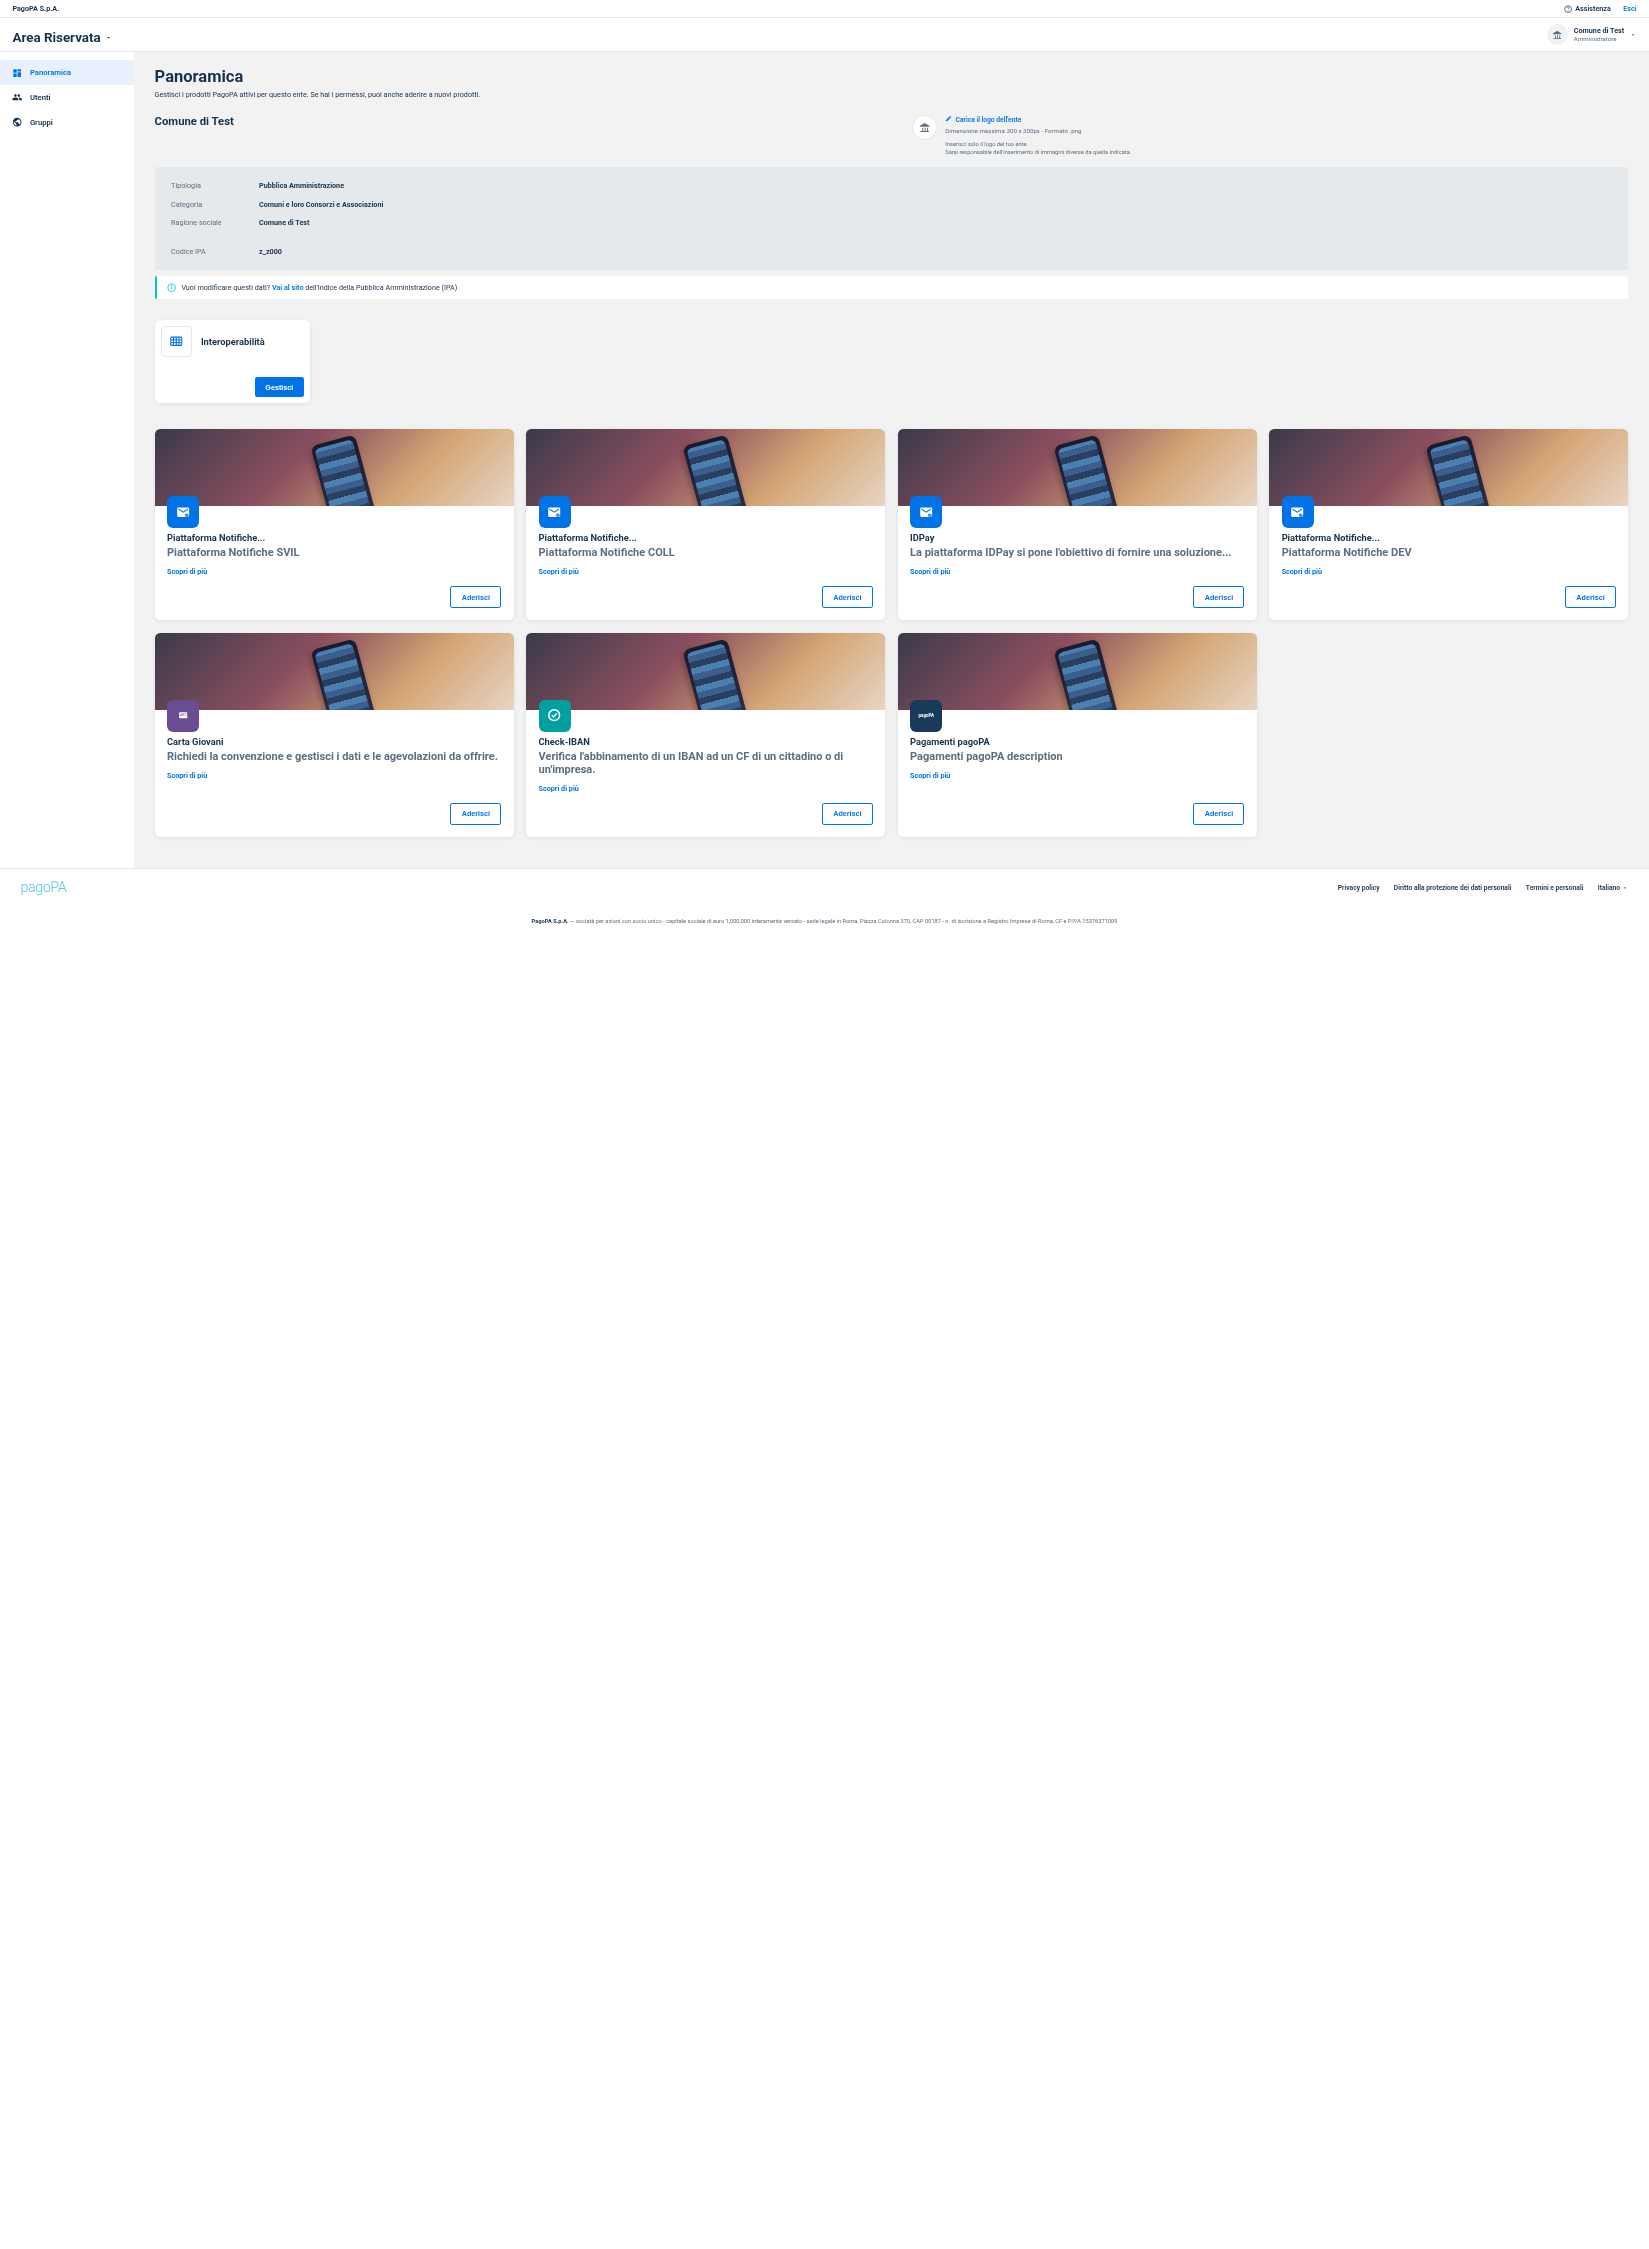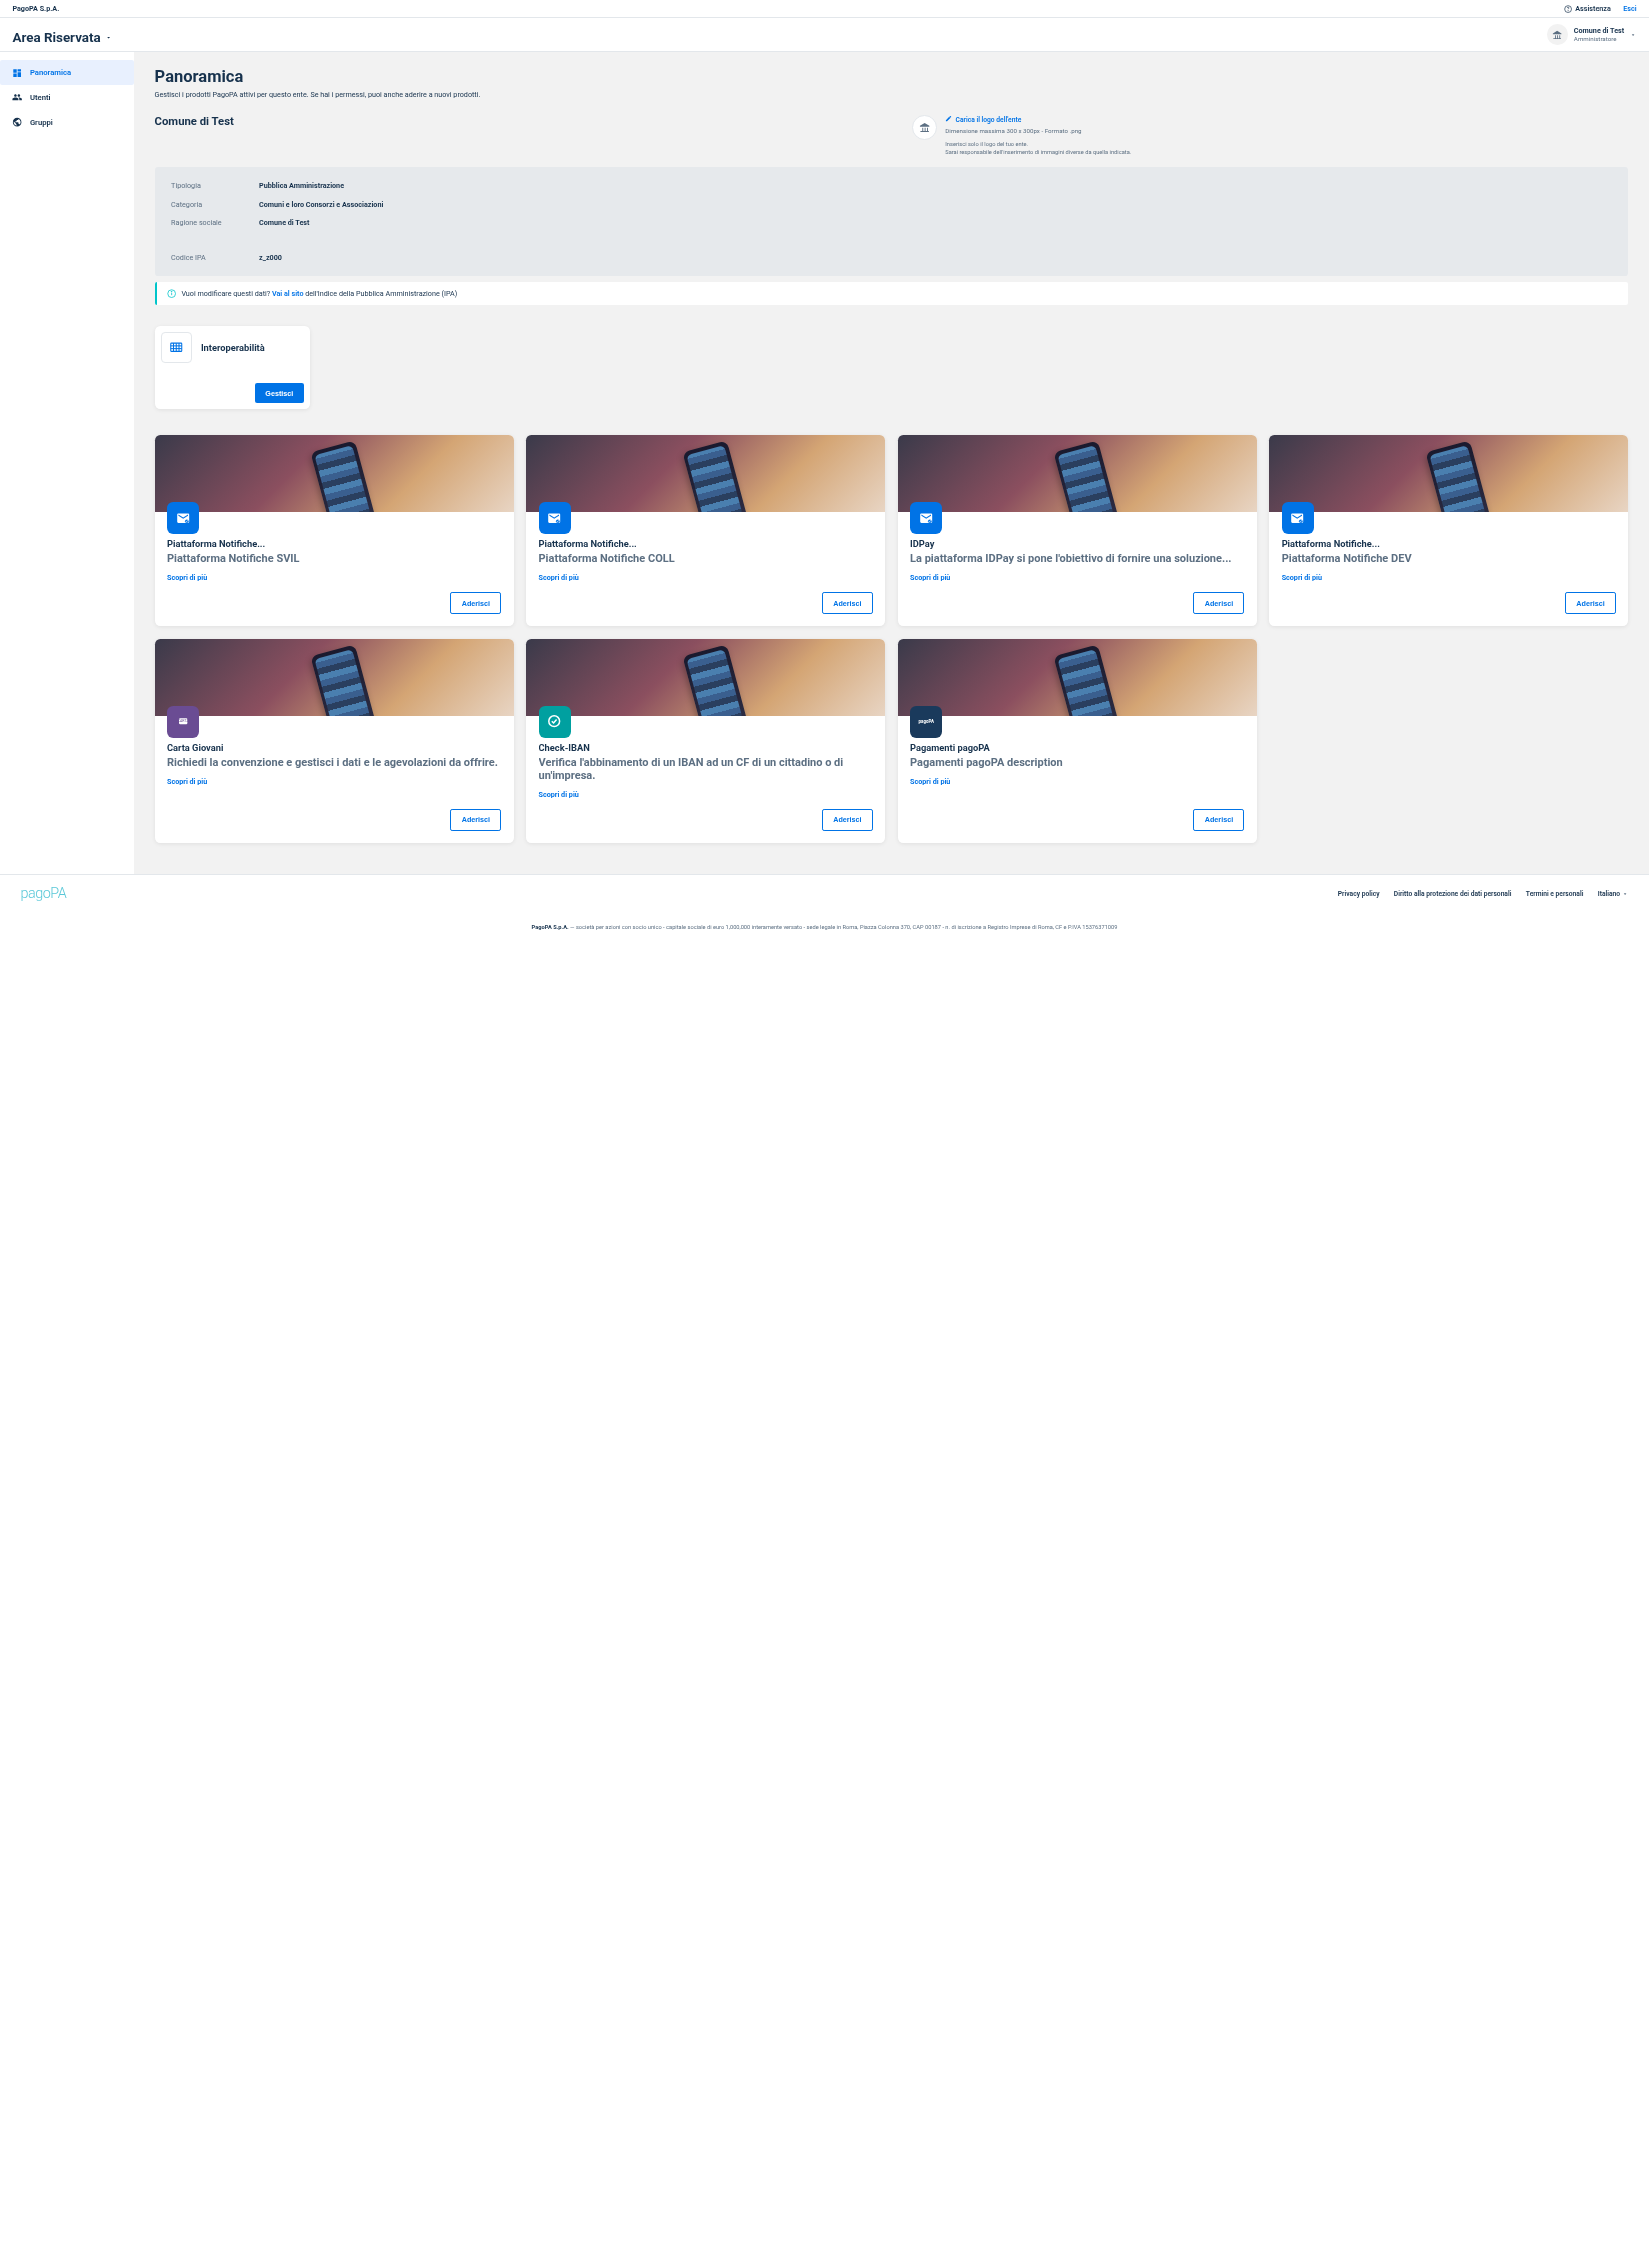--- a/index.html
+++ b/index.html
@@ -164,21 +164,21 @@
           <div class="info-value">Pubblica Amministrazione</div>
         </div>
         <div class="info-row" style="margin-top:9.3px">
           <div class="info-label">Categoria</div>
           <div class="info-value">Comuni e loro Consorzi e Associazioni</div>
         </div>
         <div class="info-row" style="margin-top:9.3px">
           <div class="info-label">Ragione sociale</div>
           <div class="info-value">Comune di Test</div>
         </div>
-        <div class="info-row" style="margin-top:26px">
+        <div class="info-row" style="margin-top:20px">
           <div class="info-label">Codice IPA</div>
           <div class="info-value">z_z000</div>
         </div>
       </div>
     </div>
 
     <div class="alert">
       <svg width="9.3" height="9.3" viewBox="0 0 24 24" fill="none" stroke="#00c5ca" stroke-width="2">
           <circle cx="12" cy="12" r="10"></circle>
           <line x1="12" y1="10" x2="12" y2="16"></line>

